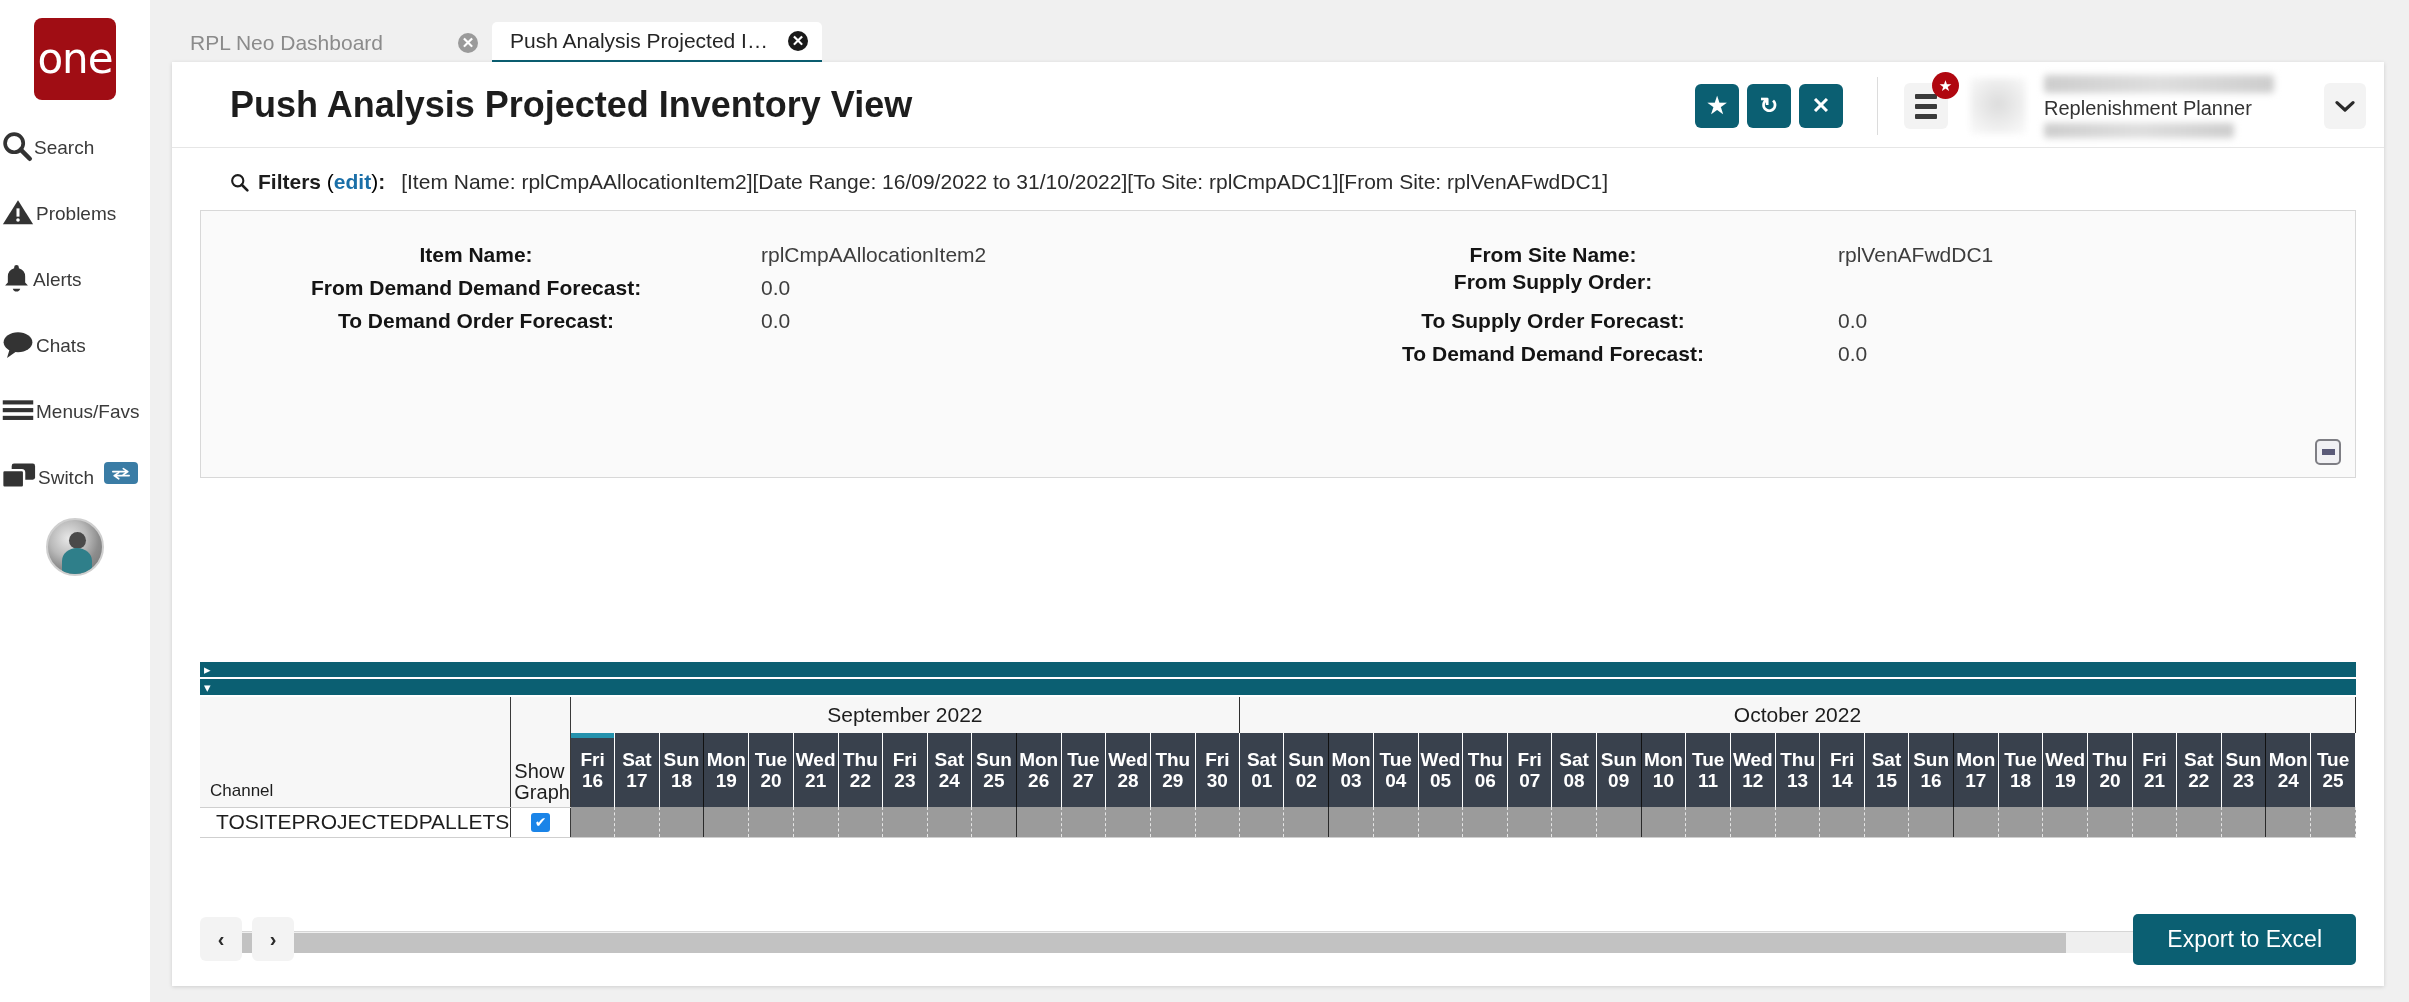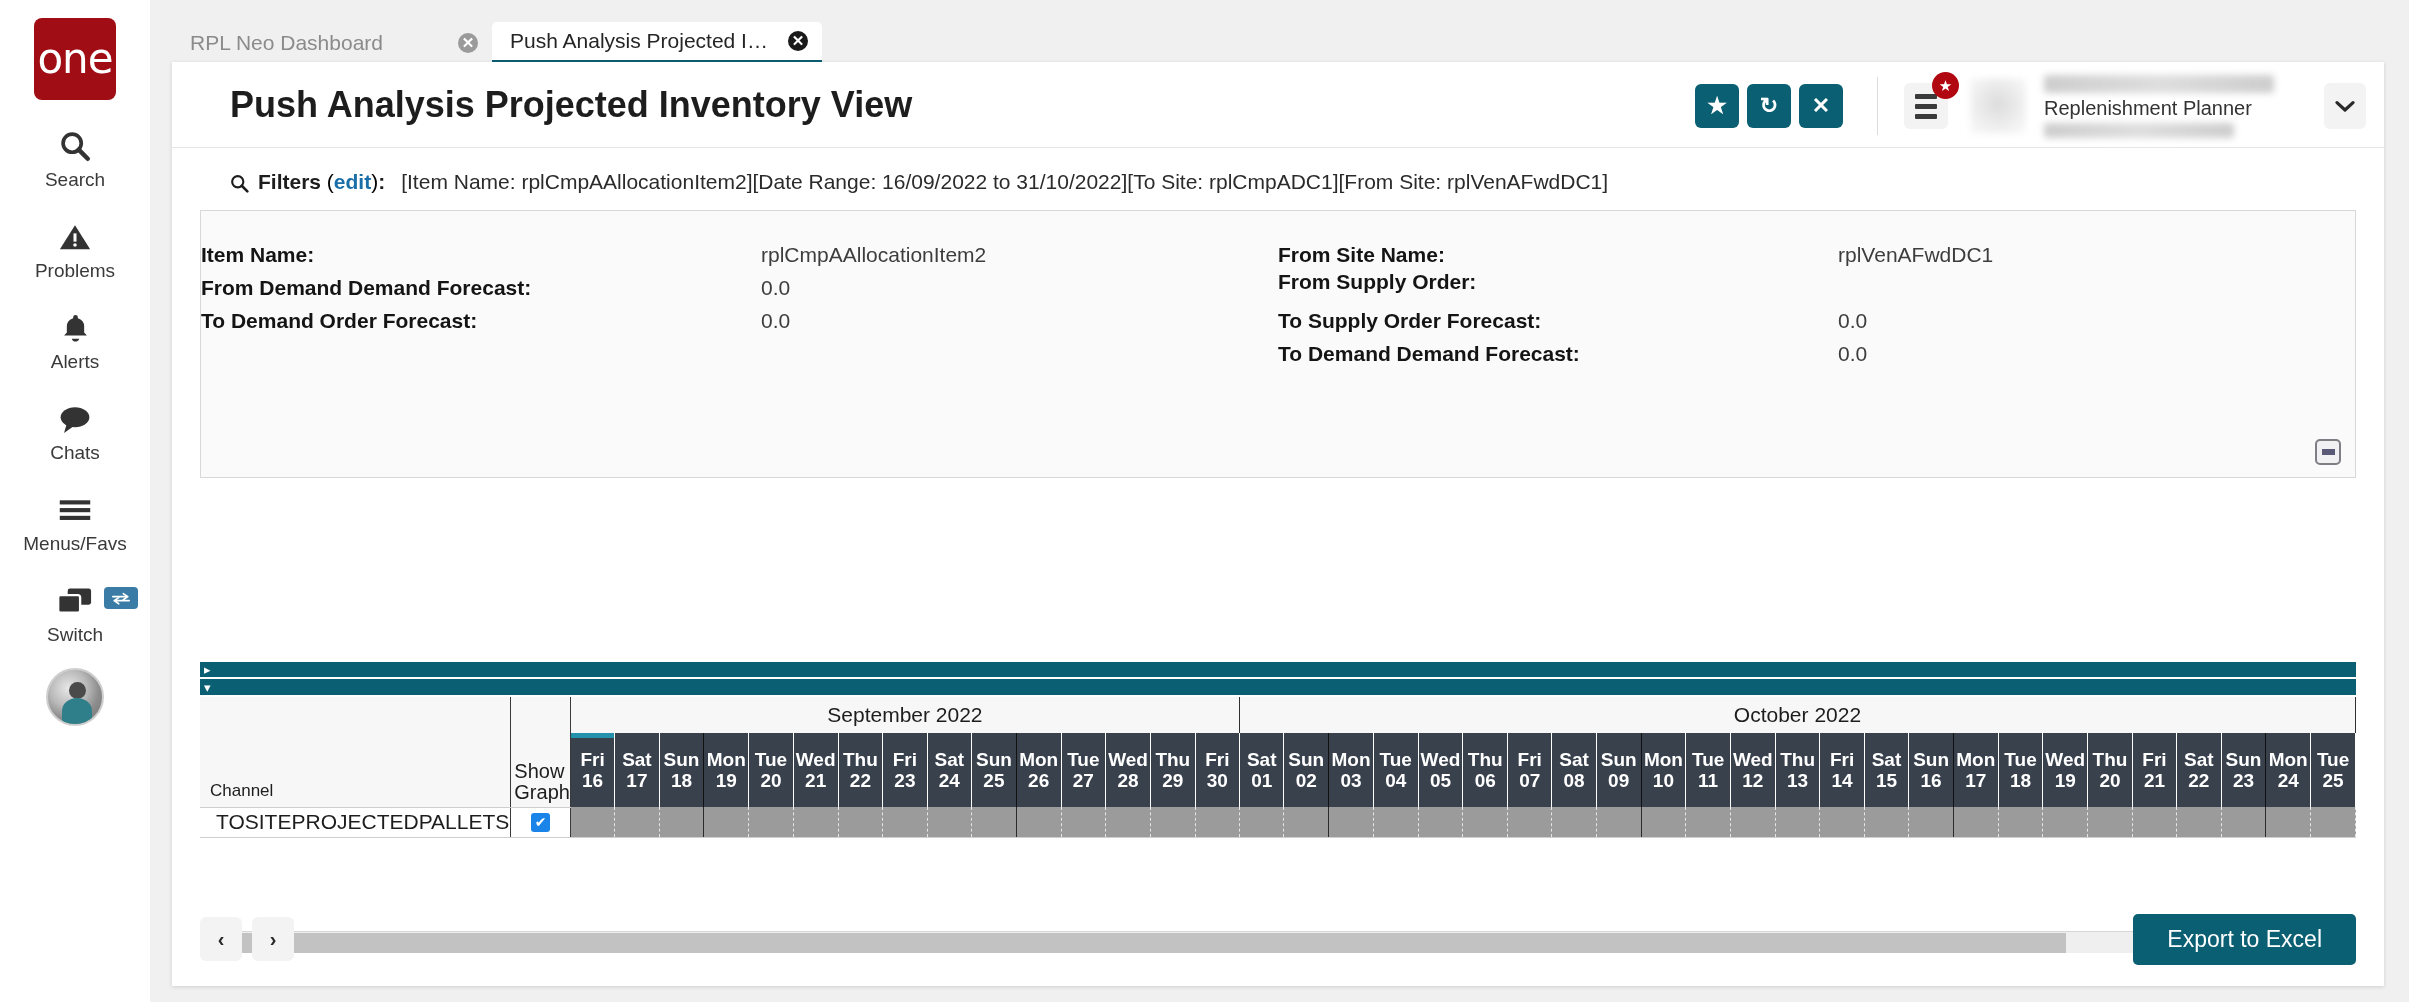--- a/index.html
+++ b/index.html
@@ -27,21 +27,21 @@
     display: flex; align-items: center; justify-content: center;
     color: #ffffff;
     font-size: 42px;
     font-family: "DejaVu Sans", sans-serif;
     letter-spacing: -1px;
     line-height: 1;
   }
   .rail-item {
     width: 150px;
     margin-top: 26px;
-    display: flex; flex-direction: column; align-items: center;
+    display: flex; align-items: center;
     cursor: pointer;
     position: relative;
   }
   .rail-icon { height: 40px; display: flex; align-items: center; justify-content: center; }
   .rail-label {
     font-size: 19px; color: #3a3a3a; margin-top: 3px;
     font-family: "Liberation Sans", sans-serif;
     white-space: nowrap;
   }
   #switch-badge {
@@ -180,21 +180,21 @@
     margin-left: 22px; cursor: pointer;
     font-size: 19px; color: #2a2a2a;
   }
 
   
   #filters-wrap {
     position: absolute; left: 0; top: 86px; right: 0;
     padding: 0;
   }
   #filter-bar {
-    display: flex; align-items: flex-end;
+    display: flex; align-items: center;
     padding: 22px 0 16px 56px;
     font-size: 21px;
   }
   #filter-search-icon {
     width: 22px; height: 22px; margin-right: 8px;
     display: flex; align-items: center; justify-content: center;
   }
   #filters-label { font-weight: bold; color: #1d1d1d; }
   #filters-edit { color: #1a6fa8; font-weight: bold; cursor: pointer; }
   #filters-colon { font-weight: bold; color: #1d1d1d; margin-right: 16px; }
@@ -212,21 +212,21 @@
     grid-template-columns: 1fr 1fr;
     padding-top: 26px;
   }
   .fp-row {
     display: flex; align-items: baseline;
     font-size: 21px;
     height: 33px;
   }
   .fp-key {
     width: 52%;
-    text-align: left;
+    text-align: center;
     font-weight: bold; color: #141414;
     padding-right: 10px;
     white-space: nowrap;
   }
   .fp-val { color: #3d3d3d; margin-top: 6px; }
   #fp-collapse {
     position: absolute; right: 14px; bottom: 12px;
     width: 26px; height: 26px;
     border: 2px solid #7e7e84; border-radius: 5px;
     background: #f1f1f4;

